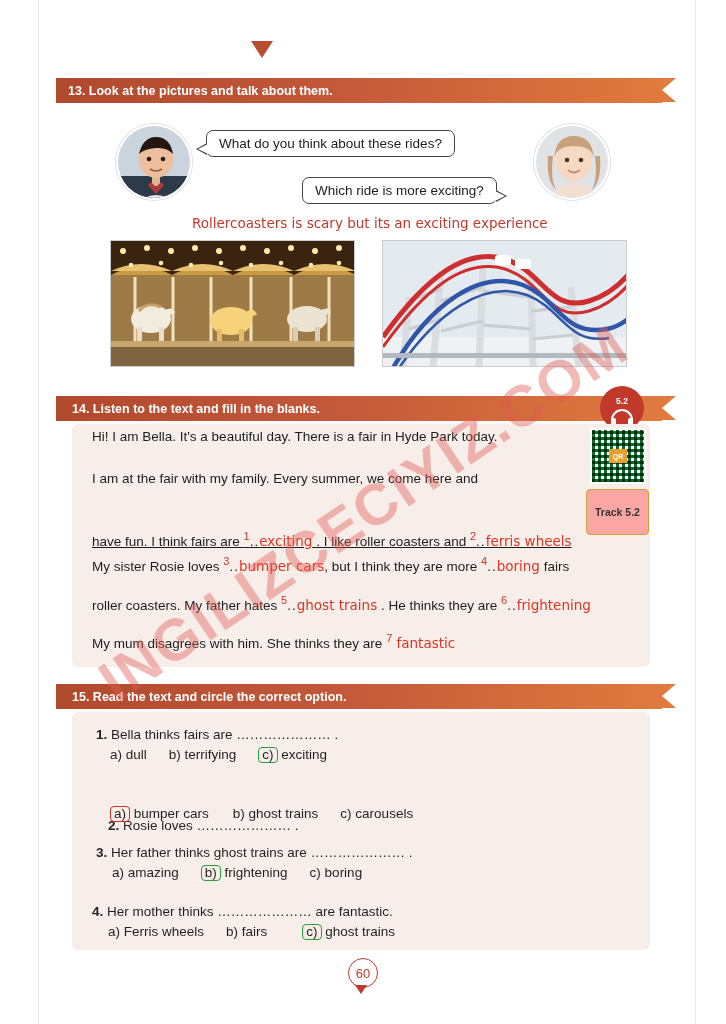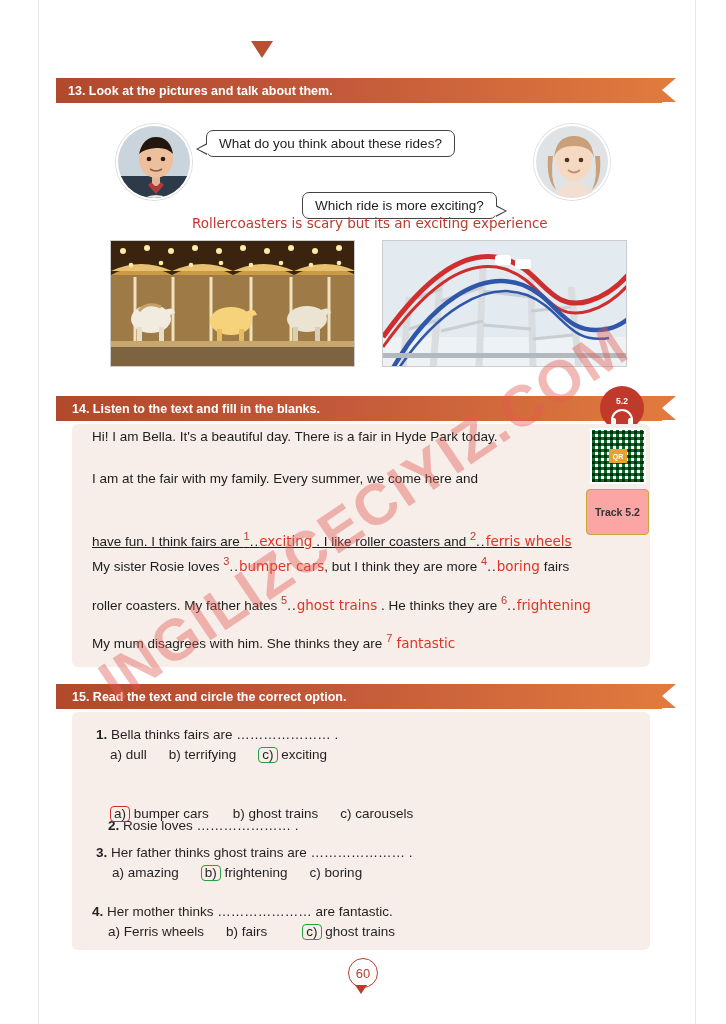--- a/index.html
+++ b/index.html
@@ -339,21 +339,21 @@
       <ellipse cx="45" cy="34" rx="2.3" ry="2.3" fill="#4a3325"></ellipse>
       <path d="M32 44 q6 5 12 0" stroke="#c98a78" stroke-width="1.8" fill="none"></path>
     </svg>
   </div>
 
   <div class="bubble" style="left:206px; top:130px; height:27px;">
     <span class="tail-l"></span>
     <span>What do you think about these rides?</span>
   </div>
 
-  <div class="bubble" style="left:302px; top:192px; height:27px;">
+  <div class="bubble" style="left:302px; top:177px; height:27px;">
     <span class="tail-r"></span>
     <span>Which ride is more exciting?</span>
   </div>
 
   <div class="handwriting" style="left:192px; top:215px;">Rollercoasters is scary but its an exciting experience</div>
 
   <div class="photo carousel-img" style="left:110px; top:240px; width:245px; height:127px;">
     <svg width="245" height="127" viewBox="0 0 245 127" preserveAspectRatio="none">
       <rect width="245" height="127" fill="#1d1208"></rect>
       <rect y="0" width="245" height="34" fill="#3a2410"></rect>

